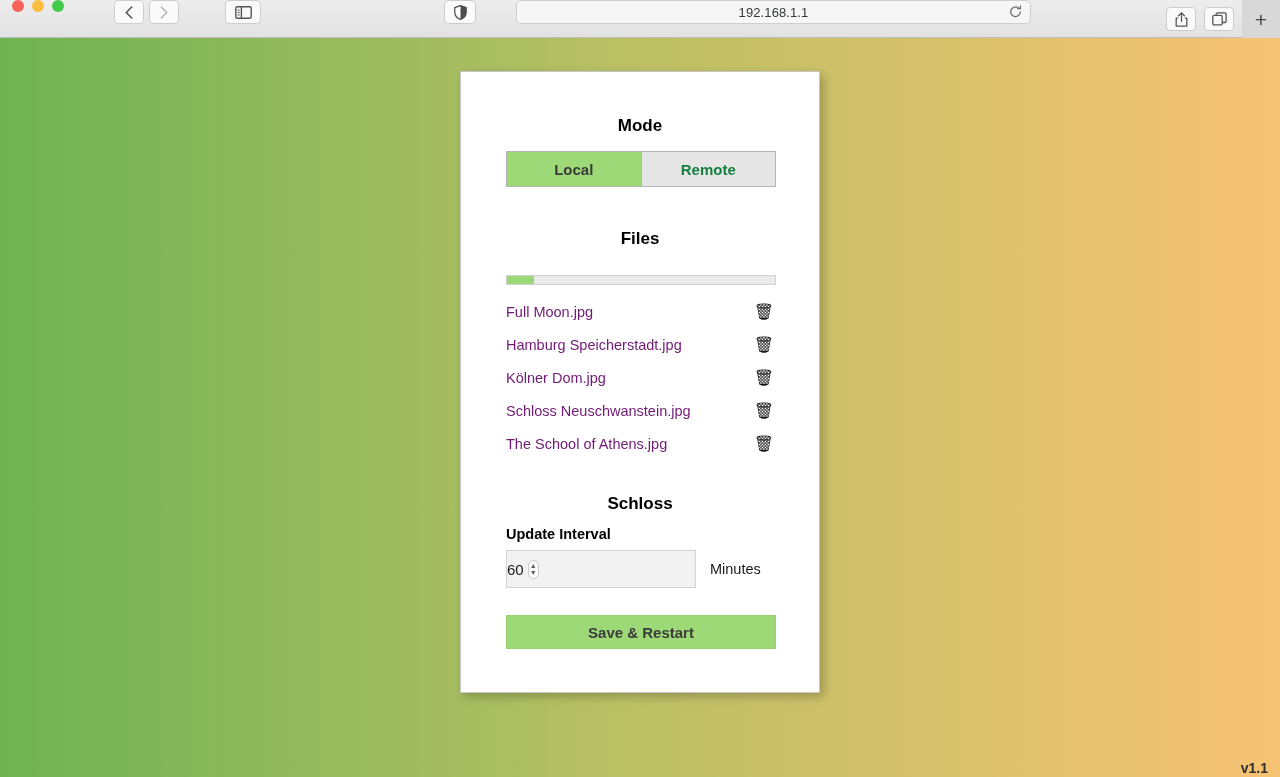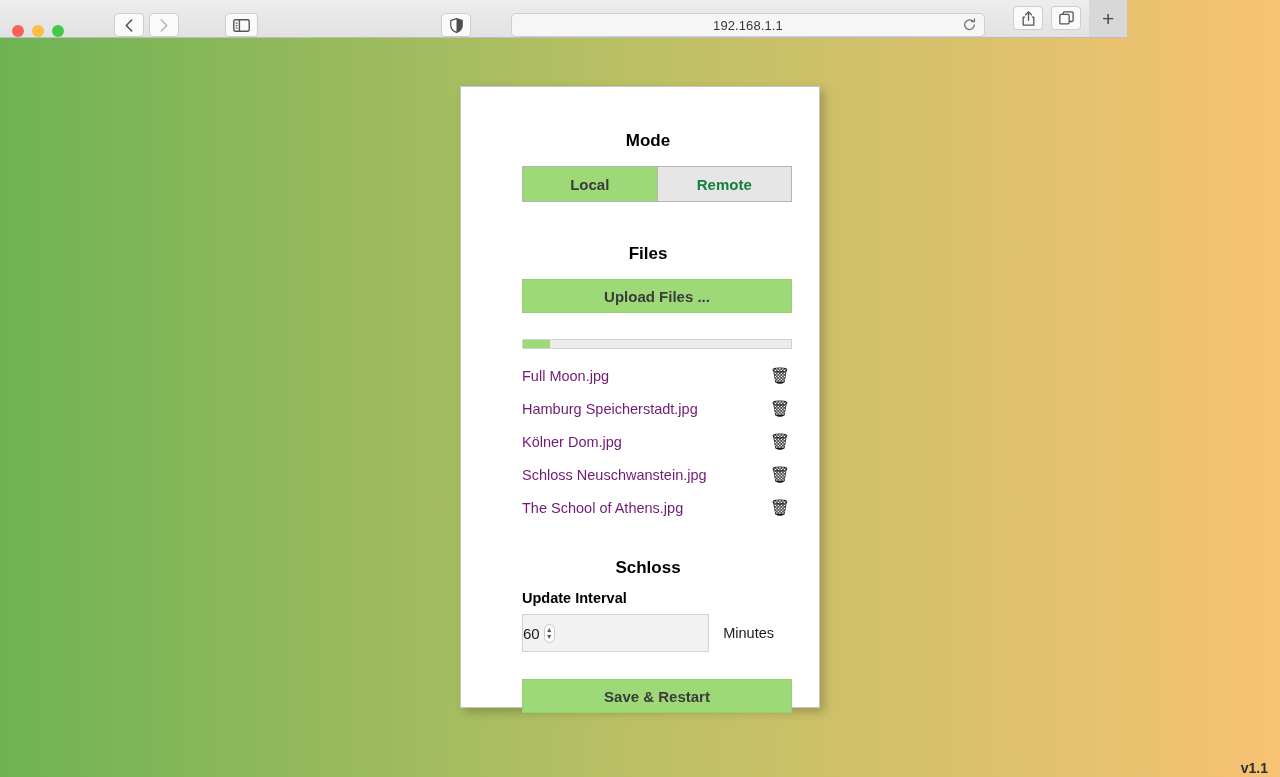--- a/index.html
+++ b/index.html
@@ -16,26 +16,26 @@
     position: relative;
     width: 1280px;
     height: 777px;
     background: linear-gradient(to right, #6eb353 0%, #bcc065 50%, #f7c273 100%);
   }
 
   
   .browser-bar {
     position: absolute;
     top: 0; left: 0;
-    width: 1127px;
+    width: 1280px;
     height: 38px;
     background: linear-gradient(to bottom, #ededed 0%, #e2e2e2 100%);
     border-bottom: 1px solid #bdbdbd;
     display: flex;
-    align-items: flex-end;
+    align-items: flex-start;
     z-index: 20;
     gap: 28px;
   }
 
   .traffic-lights {
     display: flex;
     align-items: center;
     gap: 8px;
     margin-left: 12px;
   }
@@ -134,28 +134,27 @@
     font-size: 21px;
     color: #4a4a4a;
     font-weight: 300;
     line-height: 1;
   }
 
   
   .card {
     position: absolute;
     left: 460px;
-    top: 86px;
+    top: 71px;
     width: 360px;
     height: 622px;
     background: #ffffff;
     border: 1px solid #c6c6c6;
     box-shadow: 4px 4px 9px rgba(0,0,0,0.22);
     z-index: 10;
-    padding-left: 16px;
   }
 
   .card-inner { padding: 0 45px; }
 
   .section-title {
     text-align: center;
     font-size: 17px;
     font-weight: bold;
     color: #000;
     margin-top: 44px;
@@ -386,23 +385,20 @@
       <div class="segmented">
         <div class="segment active">
           <span>Local</span>
         </div>
         <div class="segment inactive">
           <span>Remote</span>
         </div>
       </div>
 
       <div class="section-title files">Files</div>
-      <div class="btn-green">
-        <span>Upload Files ...</span>
-      </div>
 
       <div class="progress-wrap">
         <div class="progress-fill" id="progress-fill" style="width: 10%;"></div>
       </div>
 
       <div class="file-list" id="file-list">
           <div class="file-row">
             <span class="file-name">Full Moon.jpg</span>
             <span class="trash-icon">🗑</span>
           </div>

